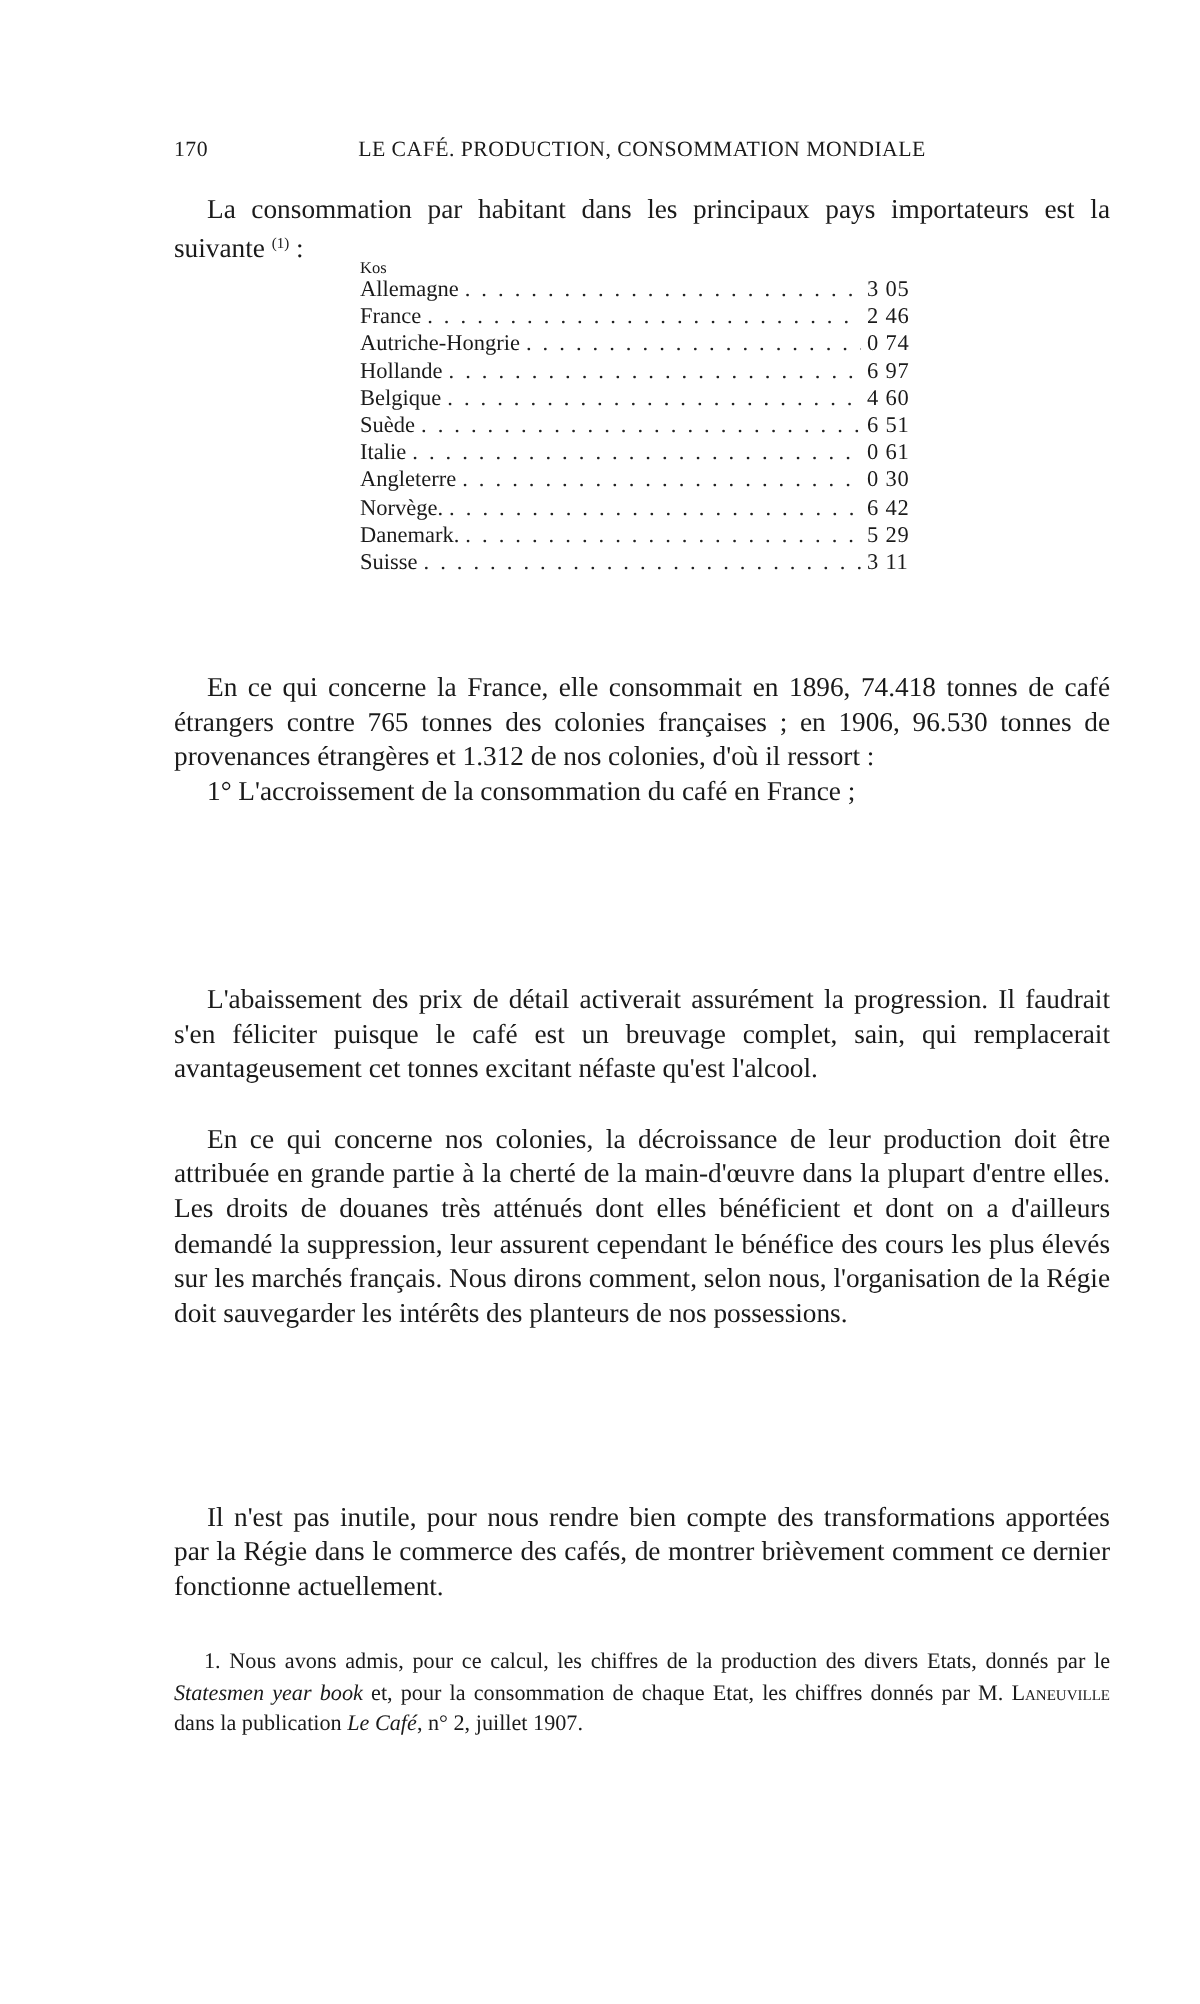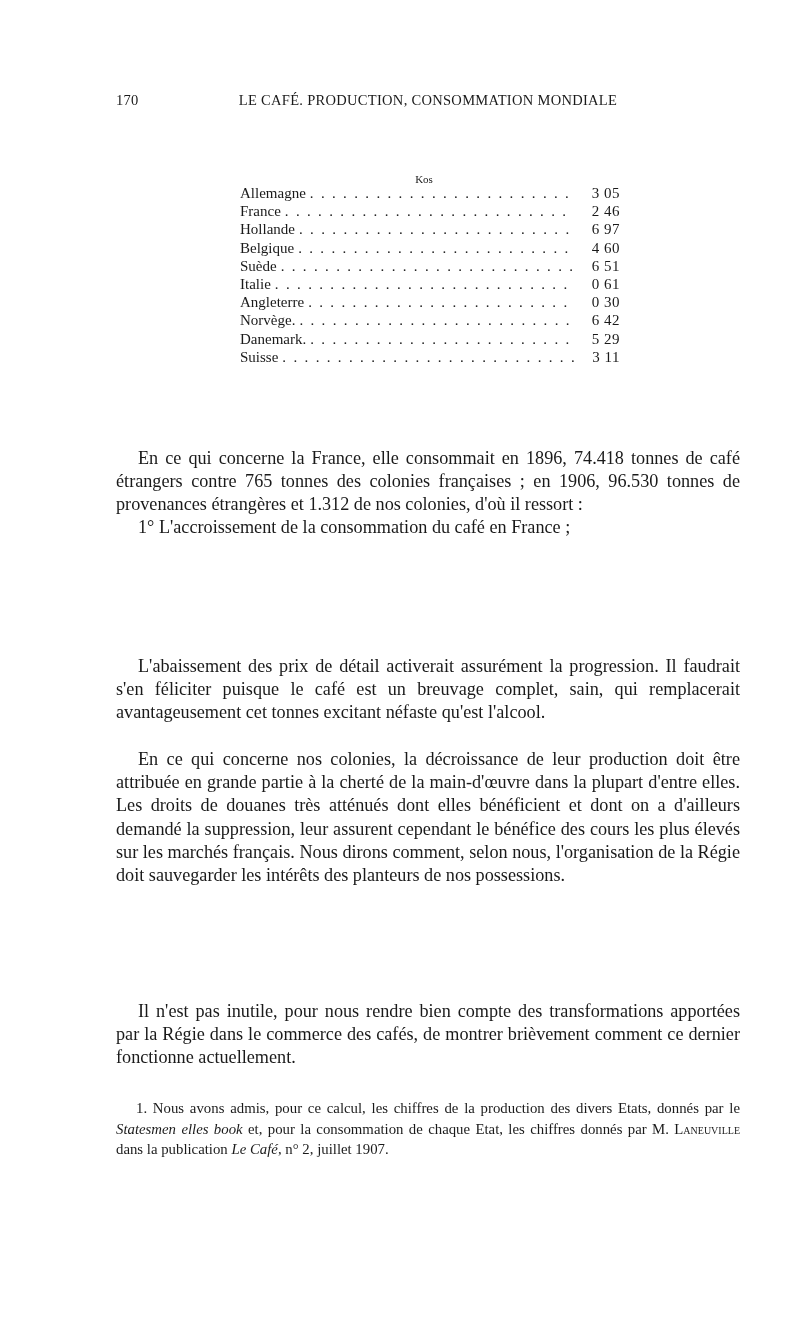--- a/index.html
+++ b/index.html
@@ -7,57 +7,66 @@
          font-family: "Liberation Serif", "DejaVu Serif", serif; color: #1a1a1a; }
   .page { position: absolute; left: 0; top: 0; width: 800px; height: 1336px; }
   .running-head { position: absolute; top: 92px; left: 116px; width: 624px; height: 20px;
                   font-size: 14.5px; letter-spacing: 0.3px; }
   .running-head .pno { position: absolute; left: 0; top: 0; }
   .running-head .rtitle { position: absolute; left: 0; right: 0; text-align: center; top: 0; }
   .para { position: absolute; left: 116px; width: 624px; font-size: 18.2px; line-height: 23.2px;
           text-align: justify; margin: 0; }
   .para.indent { text-indent: 22px; }
   .table { position: absolute; left: 240px; top: 170px; width: 380px; font-size: 15px; line-height: 18.2px; }
-  .unit-row { text-align: center; font-size: 11px; height: 14px; padding-right: 12px; }
+  .unit-row { text-align: left; font-size: 11px; height: 14px; padding-right: 12px; }
   .row { display: flex; align-items: baseline; white-space: nowrap; }
   .row .name { flex: none; }
   .row .dots { flex: 1; overflow: hidden; letter-spacing: 4.6px; margin: 0 4px; color: #222; }
   .row .dots::before { content: ". . . . . . . . . . . . . . . . . . . . . . . . . . . . . . . . . . . . . . . . ."; letter-spacing: 0; word-spacing: 3.6px; }
-  .row .val { flex: none; width: 42px; text-align: right; letter-spacing: 0.5px; }
+  .row .val { flex: none; width: 42px; text-align: left; letter-spacing: 0.5px; }
   .section-heading { position: absolute; top: 955px; left: 116px; width: 624px; text-align: center;
                      font-family: "Liberation Sans", "DejaVu Sans", sans-serif; font-size: 15px; letter-spacing: 0.8px; }
   .footnote { position: absolute; left: 116px; top: 1098px; width: 624px; font-size: 14.8px; line-height: 20.6px;
               text-align: justify; margin: 0; }
   .footnote.indent { text-indent: 20px; }
   .sc { font-variant: small-caps; font-family: Liberation Serif, serif; }
   sup { font-size: 10px; vertical-align: 6px; }
 </style>
 </head>
 <body>
 
 <div class="page">
 
   <div class="running-head">
     <span class="pno">170</span>
     <span class="rtitle">LE CAFÉ. PRODUCTION, CONSOMMATION MONDIALE</span>
   </div>
 
+  <p class="para indent" style="top:128px;">
+    <span>La consommation par habitant dans les principaux pays importateurs est la suivante</span>
+    <sup>(1)</sup><span> :</span>
+  </p>
 
   <div class="table">
     <div class="unit-row">Kos</div>
     <div id="table-rows">
         <div class="row">
           <span class="name">Allemagne</span>
           <span class="dots"></span>
           <span class="val">3 05</span>
         </div>
         <div class="row">
           <span class="name">France</span>
           <span class="dots"></span>
           <span class="val">2 46</span>
+        </div>
+        <div class="row">
+          <span class="name">Autriche-Hongrie</span>
+          <span class="dots"></span>
+          <span class="val">0 74</span>
         </div>
         <div class="row">
           <span class="name">Hollande</span>
           <span class="dots"></span>
           <span class="val">6 97</span>
         </div>
         <div class="row">
           <span class="name">Belgique</span>
           <span class="dots"></span>
           <span class="val">4 60</span>
@@ -96,15 +105,15 @@
   </div>
 
   <p class="para indent" style="top:423px;margin-top:24px;">En ce qui concerne la France, elle consommait en 1896, 74.418 tonnes de café étrangers contre 765 tonnes des colonies françaises ; en 1906, 96.530 tonnes de provenances étrangères et 1.312 de nos colonies, d'où il ressort :</p>
   <p class="para indent" style="top:516px;">1° L'accroissement de la consommation du café en France ;</p>
   <p class="para indent" style="top:655px;">L'abaissement des prix de détail activerait assurément la progression. Il faudrait s'en féliciter puisque le café est un breuvage complet, sain, qui remplacerait avantageusement cet tonnes excitant néfaste qu'est l'alcool.</p>
   <p class="para indent" style="top:748px;">En ce qui concerne nos colonies, la décroissance de leur production doit être attribuée en grande partie à la cherté de la main-d'œuvre dans la plupart d'entre elles. Les droits de douanes très atténués dont elles bénéficient et dont on a d'ailleurs demandé la suppression, leur assurent cependant le bénéfice des cours les plus élevés sur les marchés français. Nous dirons comment, selon nous, l'organisation de la Régie doit sauvegarder les intérêts des planteurs de nos possessions.</p>
 
 
   <p class="para indent" style="top:1000px;">Il n'est pas inutile, pour nous rendre bien compte des transformations apportées par la Régie dans le commerce des cafés, de montrer brièvement comment ce dernier fonctionne actuellement.</p>
 
-  <p class="footnote indent"><span>1. Nous avons admis, pour ce calcul, les chiffres de la production des divers Etats, donnés par le </span><i>Statesmen elles book</i><span> et, pour la consommation de chaque Etat, les chiffres donnés par M. </span><span class="sc">Laneuville</span><span> dans la publication </span><i>Le Café</i><span>, n° 2, juillet 1907.</span></p>
+  <p class="footnote indent"><span>1. Nous avons admis, pour ce calcul, les chiffres de la production des divers Etats, donnés par le </span><i>Statesmen year book</i><span> et, pour la consommation de chaque Etat, les chiffres donnés par M. </span><span class="sc">Laneuville</span><span> dans la publication </span><i>Le Café</i><span>, n° 2, juillet 1907.</span></p>
 
 </div>
 
 </body></html>

